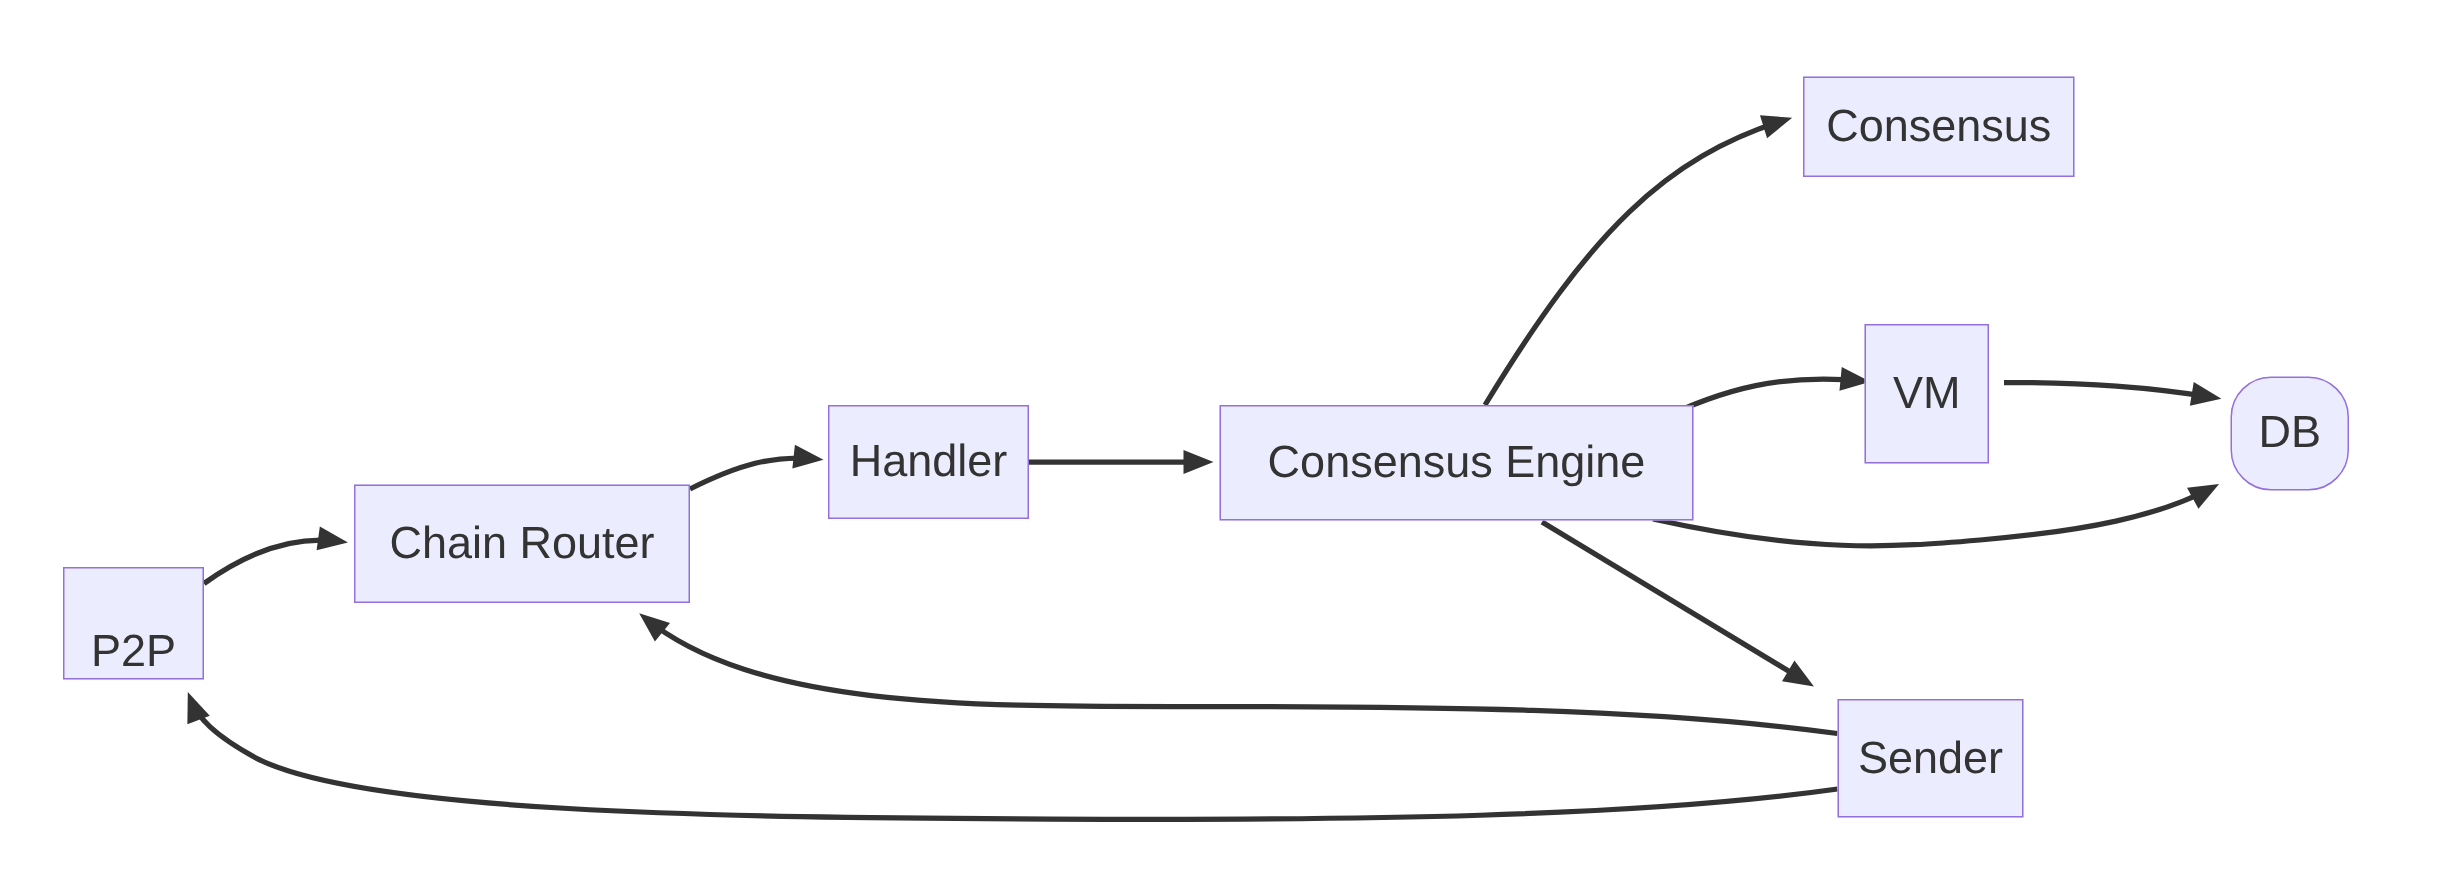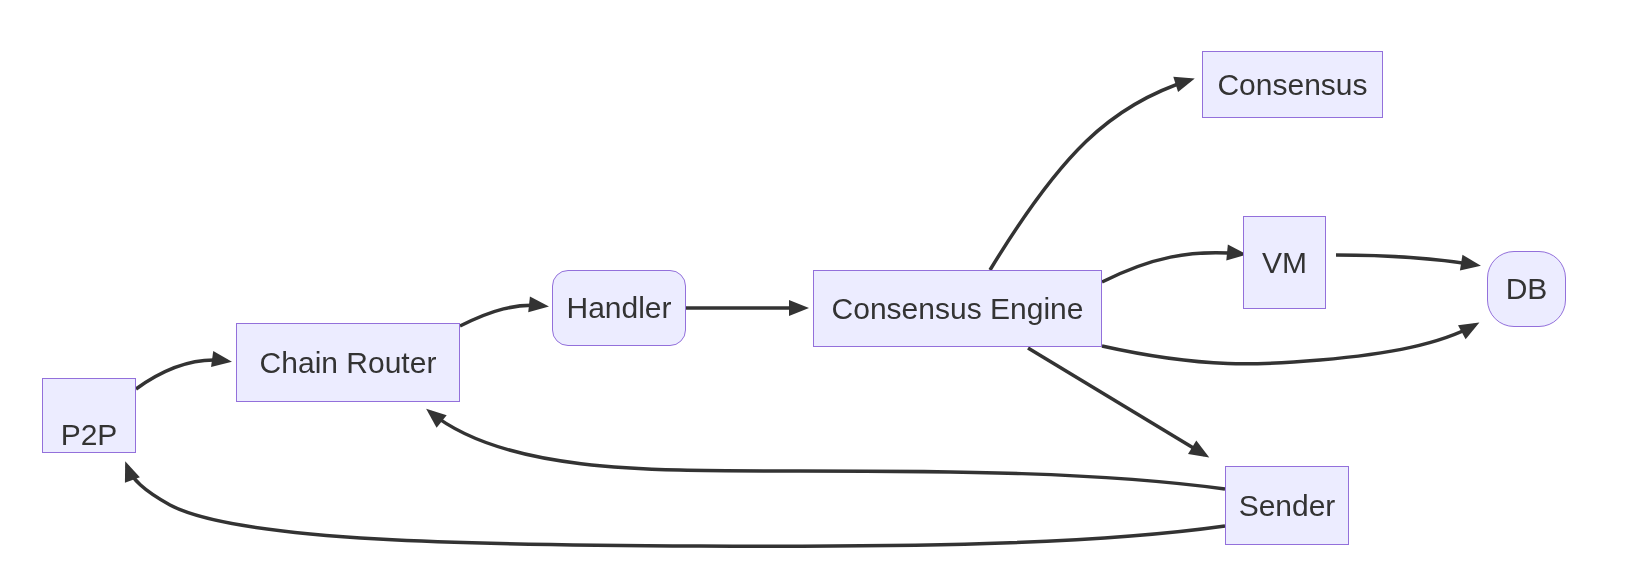--- a/index.html
+++ b/index.html
@@ -77,25 +77,25 @@
   </svg>
 
   <div class="node" style="left:42px; top:378px; width:94px; height:75px;align-items:flex-end;">
     <span>P2P</span>
   </div>
 
   <div class="node" style="left:236px; top:323px; width:224px; height:79px;">
     <span>Chain Router</span>
   </div>
 
-  <div class="node" style="left:552px; top:270px; width:134px; height:76px;border-radius:16px;">
+  <div class="node" style="left:552px; top:270px; width:134px; height:76px;">
     <span>Handler</span>
   </div>
 
-  <div class="node" style="left:813px; top:270px; width:289px; height:77px;justify-content:center;">
+  <div class="node" style="left:813px; top:270px; width:316px; height:77px;justify-content:center;">
     <span>Consensus Engine</span>
   </div>
 
   <div class="node" style="left:1202px; top:51px; width:181px; height:67px;">
     <span>Consensus</span>
   </div>
 
   <div class="node" style="left:1243px; top:216px; width:83px; height:93px;">
     <span>VM</span>
   </div>

